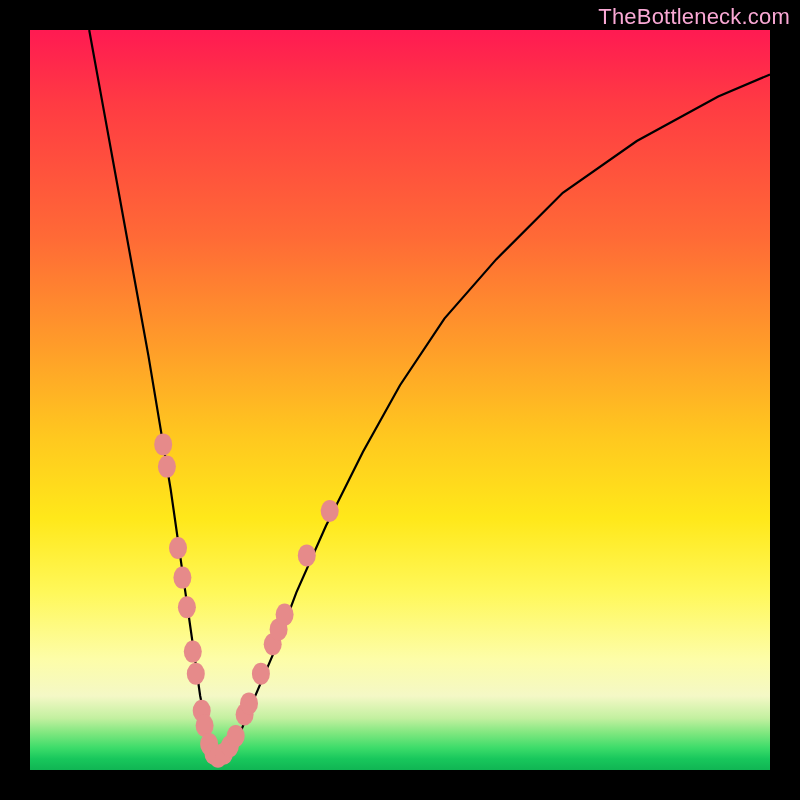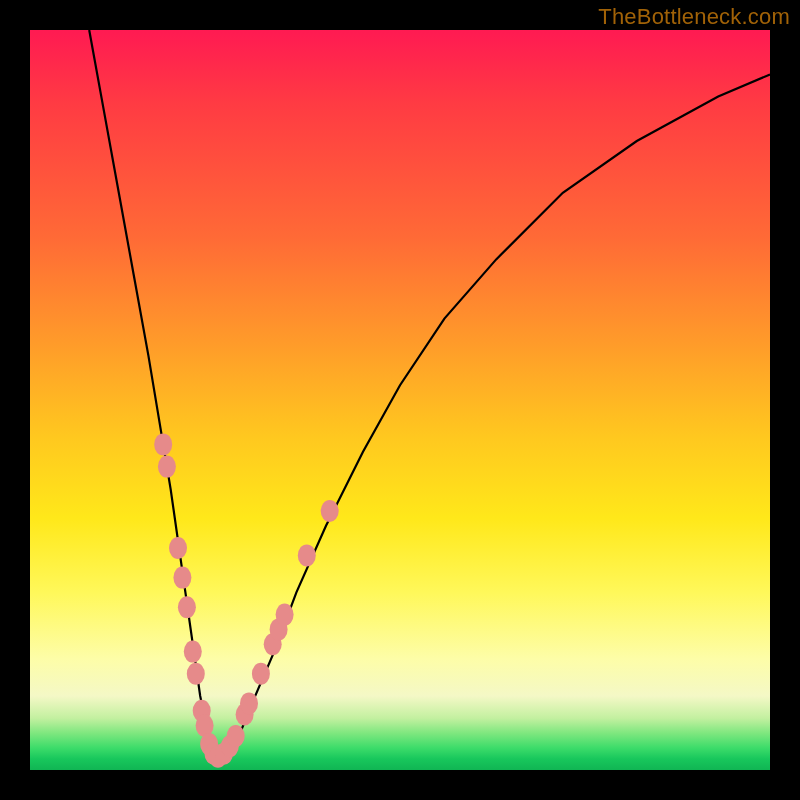--- a/index.html
+++ b/index.html
@@ -38,21 +38,21 @@
       #7fe77f 95%,
       #3ddc6a 97%,
       #18c75c 98.5%,
       #10b553 100%
     );
   }
   .watermark {
     position: absolute;
     top: 4px;
     right: 10px;
-    color: #a16207;
+    color: #f9a8d4;
     font-size: 22px;
     font-weight: 500;
     letter-spacing: 0.2px;
     user-select: none;
   }
   svg.curve {
     position: absolute;
     left: 0;
     top: 0;
     width: 740px;

